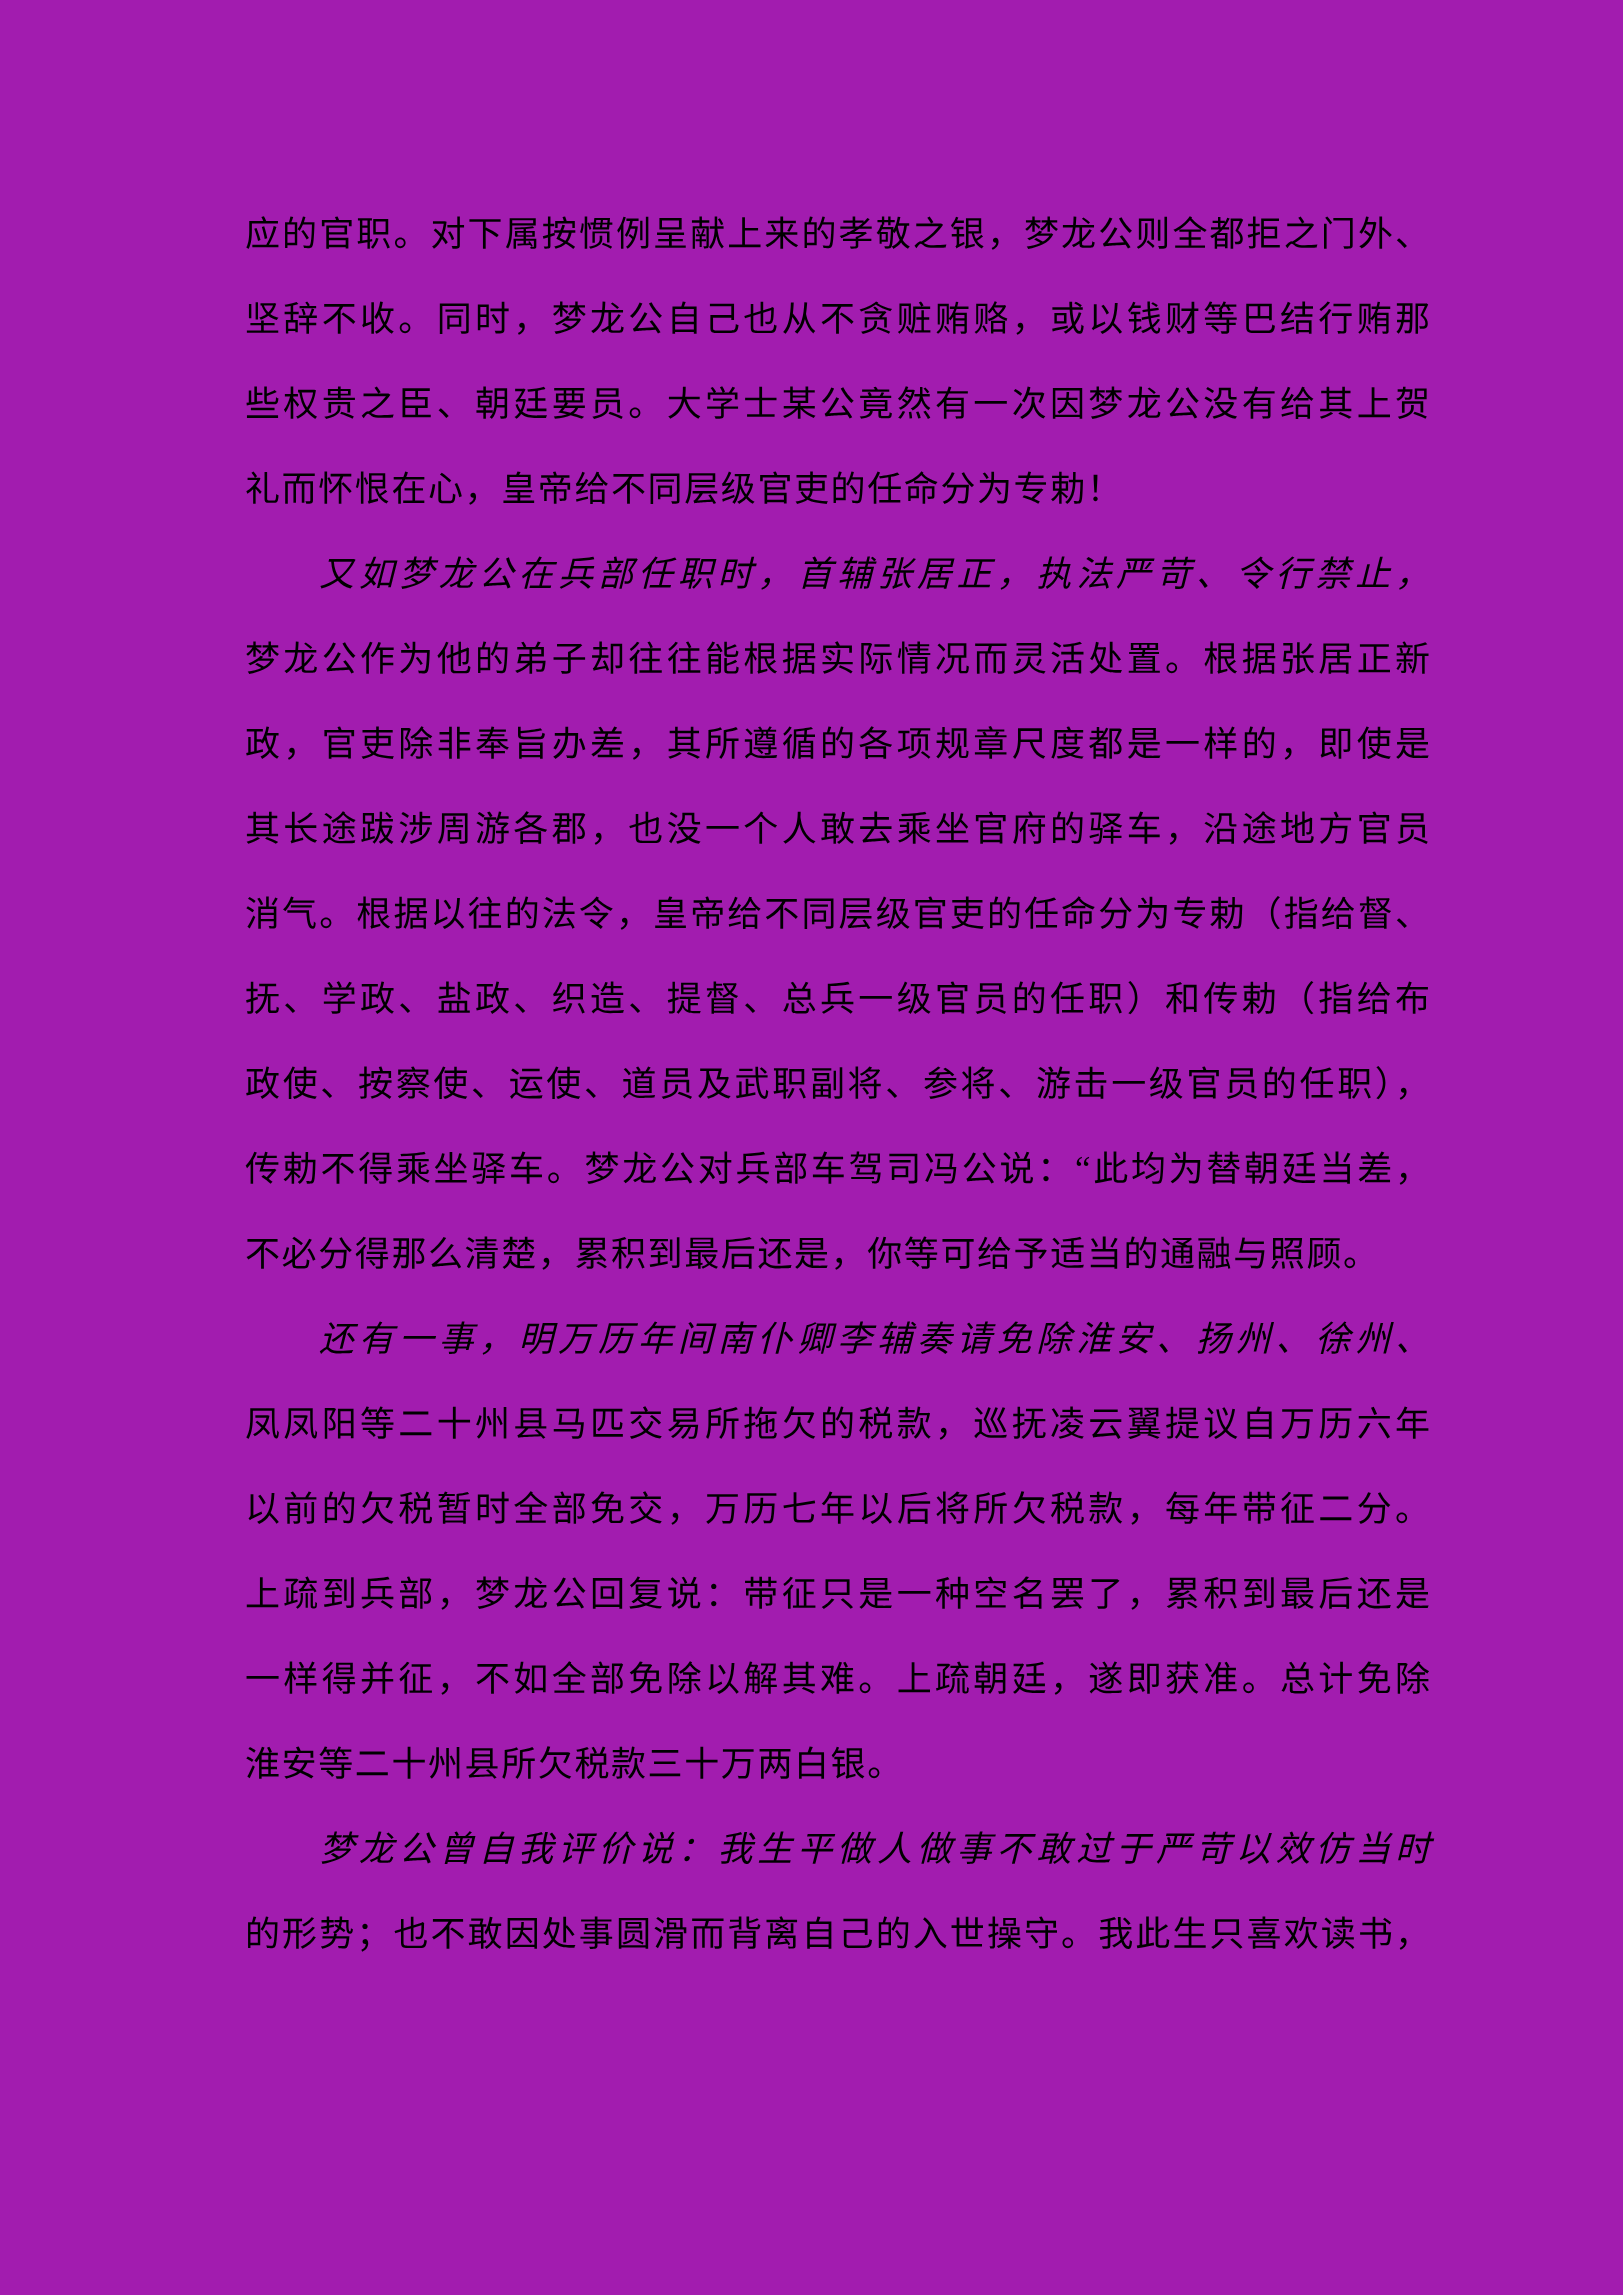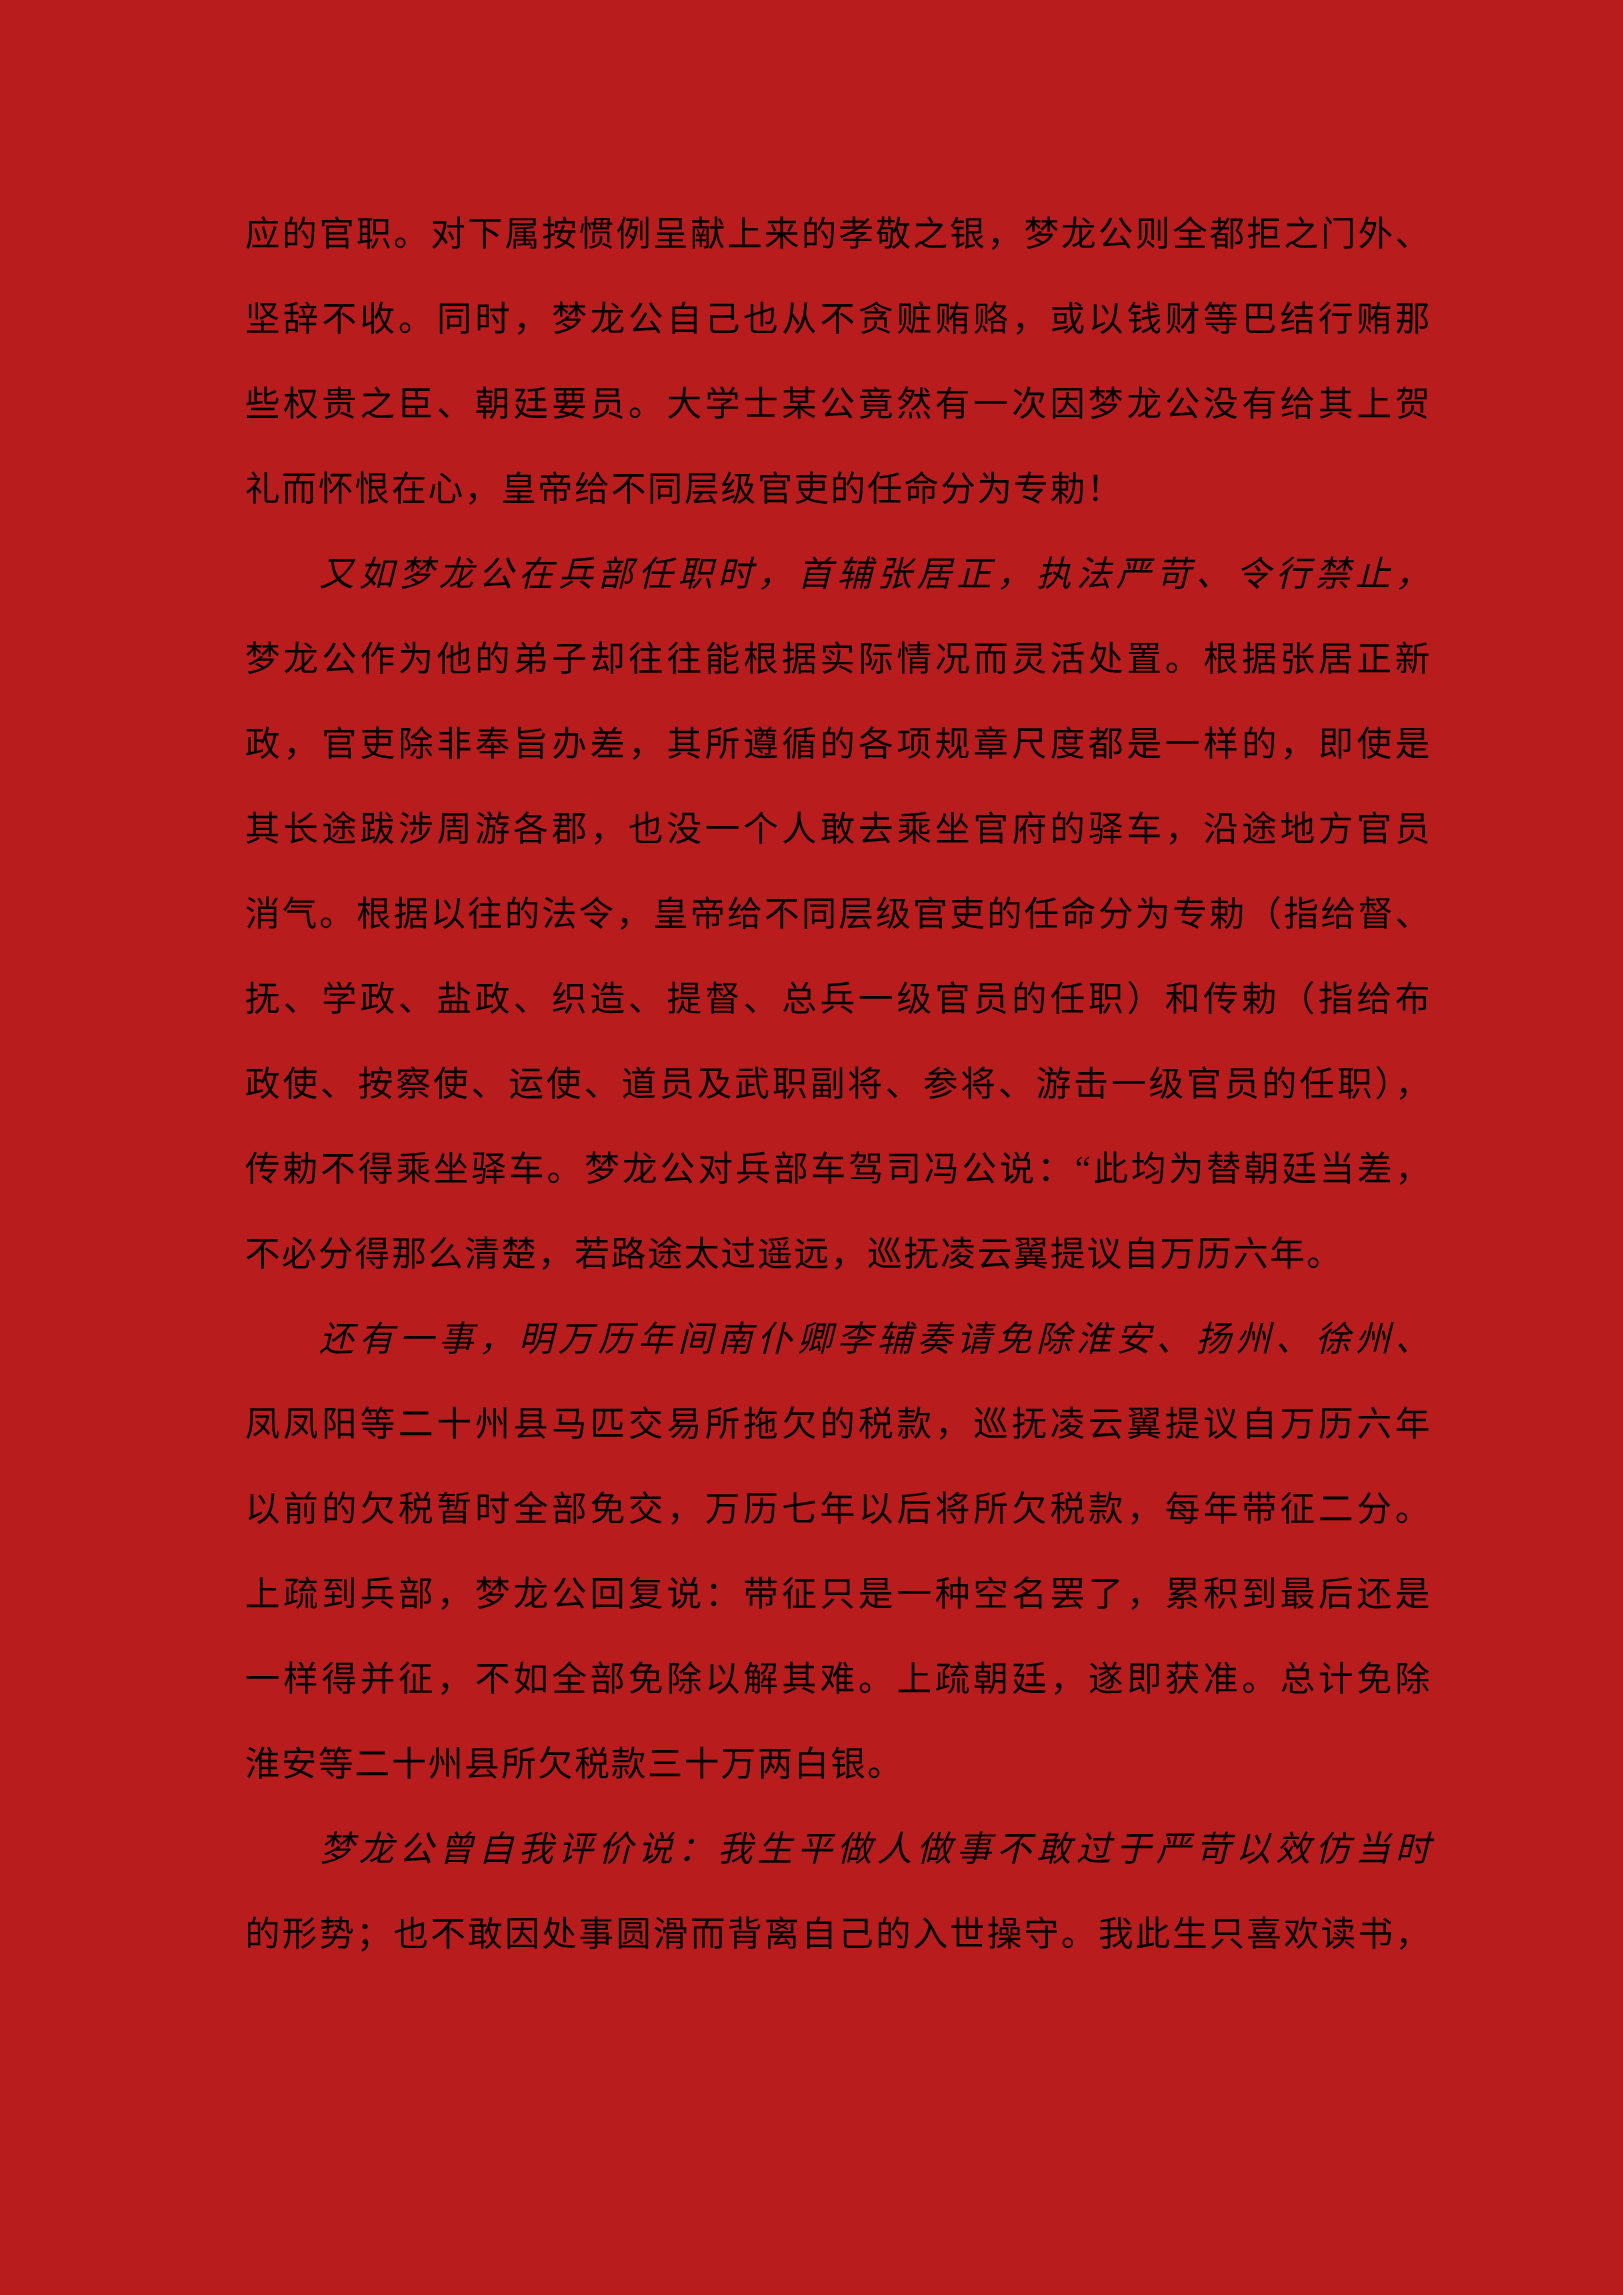--- a/index.html
+++ b/index.html
@@ -4,21 +4,21 @@
 <style>
   html, body {
     margin: 0;
     padding: 0;
     background: #ffffff;
   }
   .page {
     position: relative;
     width: 1623px;
     height: 2295px;
-    background: #b91c1c;
+    background: #a21caf;
     overflow: hidden;
     font-family: "Liberation Serif", "DejaVu Serif", serif;
     color: #000000;
   }
   .text-body {
     position: absolute;
     left: 245px;
     top: 192px;
     width: 1185px;
   }
@@ -51,21 +51,21 @@
       <div class="line stretch">些权贵之臣、朝廷要员。大学士某公竟然有一次因梦龙公没有给其上贺</div>
       <div class="line">礼而怀恨在心，皇帝给不同层级官吏的任命分为专勅！</div>
       <div class="line stretch indent">又如梦龙公在兵部任职时，首辅张居正，执法严苛、令行禁止，</div>
       <div class="line stretch">梦龙公作为他的弟子却往往能根据实际情况而灵活处置。根据张居正新</div>
       <div class="line stretch">政，官吏除非奉旨办差，其所遵循的各项规章尺度都是一样的，即使是</div>
       <div class="line stretch">其长途跋涉周游各郡，也没一个人敢去乘坐官府的驿车，沿途地方官员</div>
       <div class="line stretch">消气。根据以往的法令，皇帝给不同层级官吏的任命分为专勅（指给督、</div>
       <div class="line stretch">抚、学政、盐政、织造、提督、总兵一级官员的任职）和传勅（指给布</div>
       <div class="line stretch">政使、按察使、运使、道员及武职副将、参将、游击一级官员的任职），</div>
       <div class="line stretch">传勅不得乘坐驿车。梦龙公对兵部车驾司冯公说：“此均为替朝廷当差，</div>
-      <div class="line">不必分得那么清楚，若路途太过遥远，巡抚凌云翼提议自万历六年。</div>
+      <div class="line">不必分得那么清楚，累积到最后还是，你等可给予适当的通融与照顾。</div>
       <div class="line stretch indent">还有一事，明万历年间南仆卿李辅奏请免除淮安、扬州、徐州、</div>
       <div class="line stretch">凤凤阳等二十州县马匹交易所拖欠的税款，巡抚凌云翼提议自万历六年</div>
       <div class="line stretch">以前的欠税暂时全部免交，万历七年以后将所欠税款，每年带征二分。</div>
       <div class="line stretch">上疏到兵部，梦龙公回复说：带征只是一种空名罢了，累积到最后还是</div>
       <div class="line stretch">一样得并征，不如全部免除以解其难。上疏朝廷，遂即获准。总计免除</div>
       <div class="line">淮安等二十州县所欠税款三十万两白银。</div>
       <div class="line stretch indent">梦龙公曾自我评价说：我生平做人做事不敢过于严苛以效仿当时</div>
       <div class="line stretch">的形势；也不敢因处事圆滑而背离自己的入世操守。我此生只喜欢读书，</div>
     </div>
 </div>

